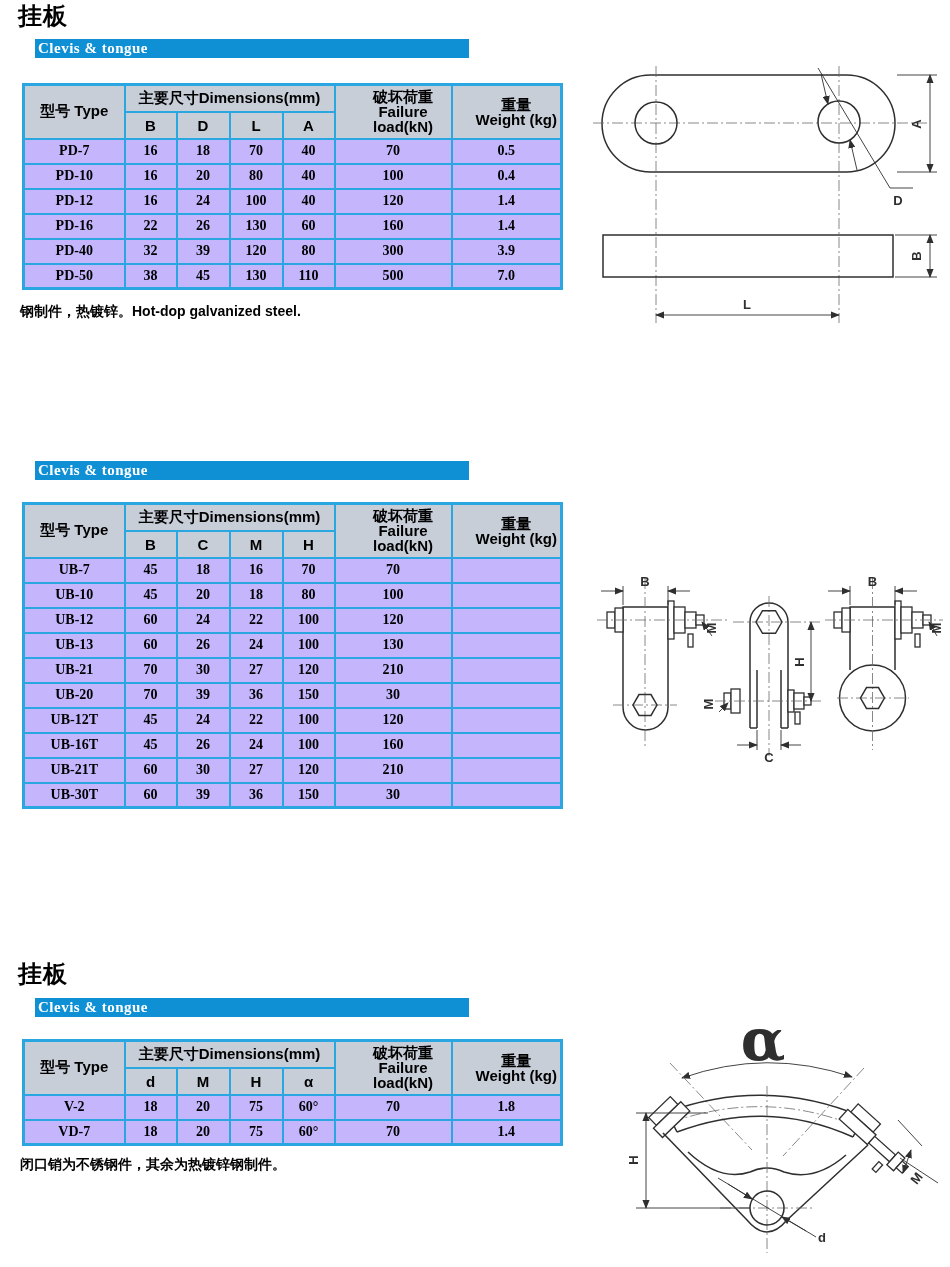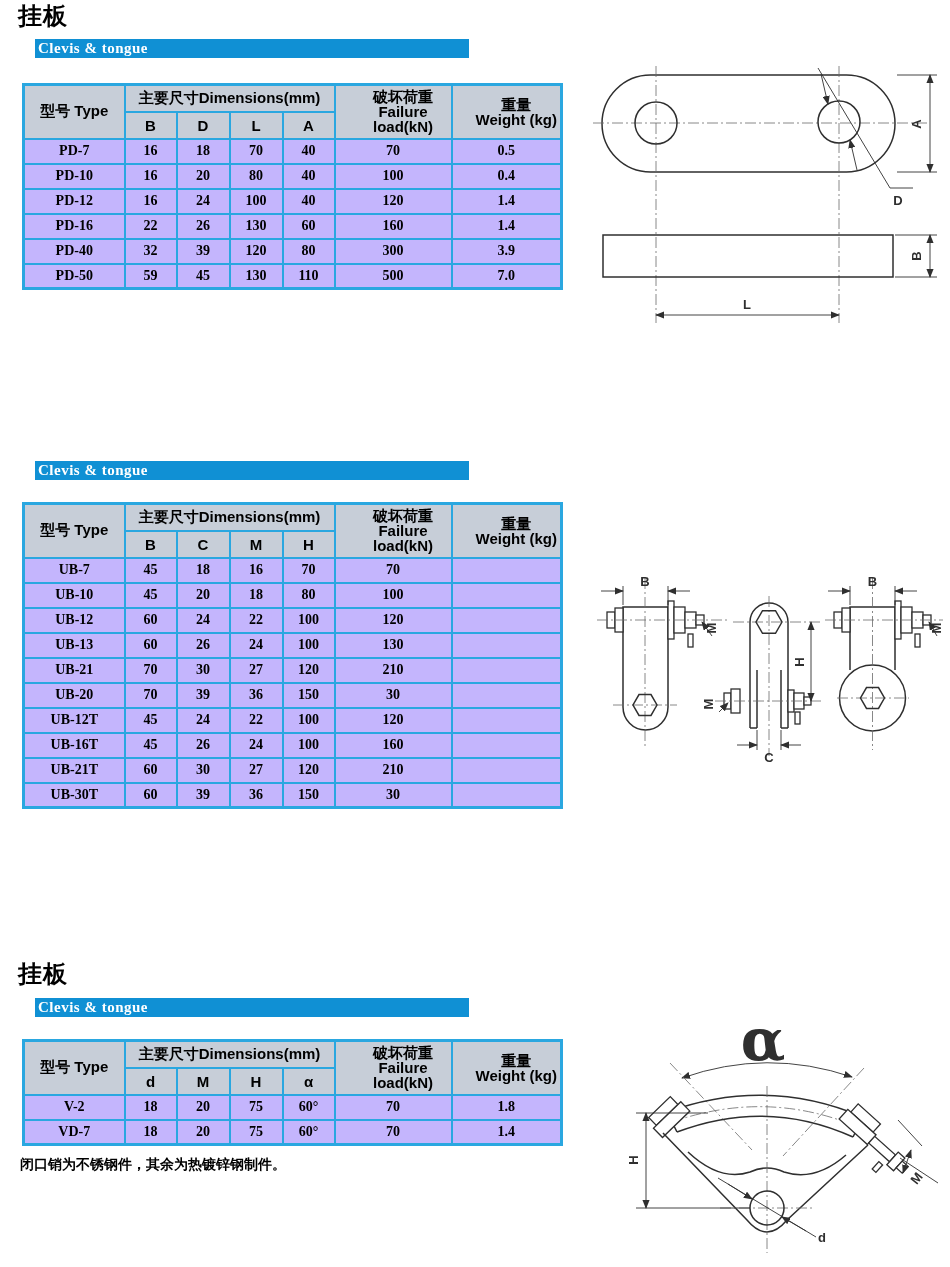--- a/index.html
+++ b/index.html
@@ -115,30 +115,31 @@
           <td>PD-40</td>
           <td>32</td>
           <td>39</td>
           <td>120</td>
           <td>80</td>
           <td>300</td>
           <td>3.9</td>
         </tr>
         <tr>
           <td>PD-50</td>
-          <td>59</td>
+          <td>38</td>
           <td>45</td>
           <td>130</td>
           <td>110</td>
           <td>500</td>
           <td>7.0</td>
         </tr>
       </tbody>
   </table>
 
+  <div class="note" style="top:303px;">钢制件，热镀锌。Hot-dop galvanized steel.</div>
 
   <svg class="draw" style="left:585px;top:58px;" width="365" height="272" viewBox="0 0 365 272">
     <defs>
       <marker id="ar1" markerWidth="10" markerHeight="8" refX="9" refY="4" orient="auto-start-reverse">
         <path d="M0,0 L10,4 L0,8 z" fill="#2f2f2f"></path>
       </marker>
     </defs>
 
     <rect class="ln" x="17" y="17" width="293" height="97" rx="48.5"></rect>
 

